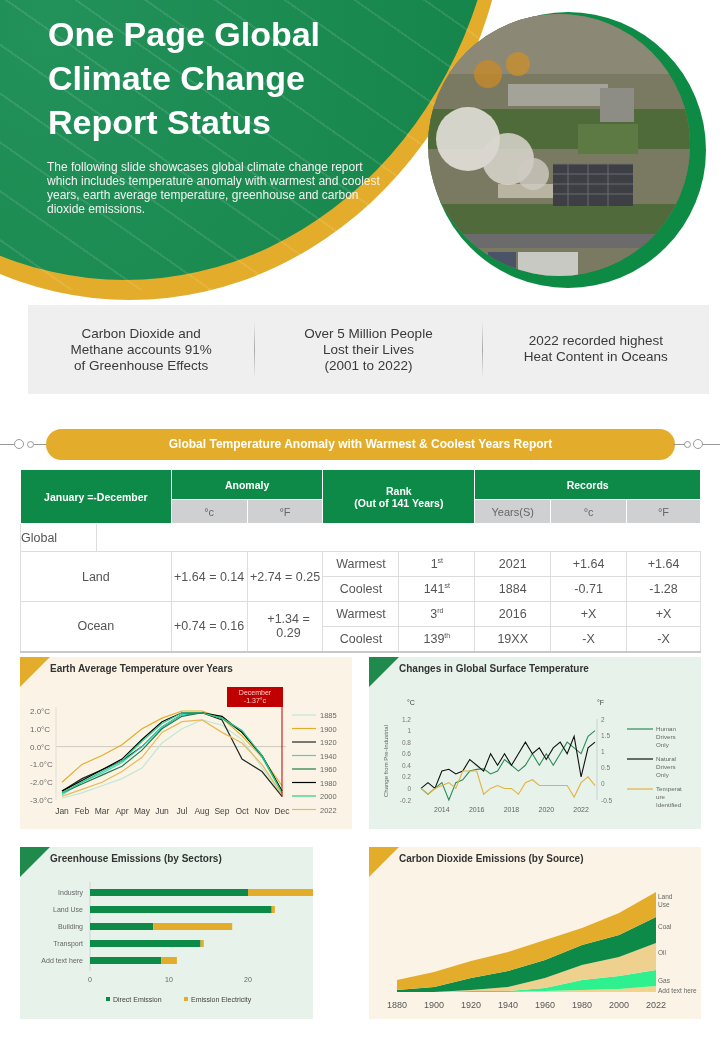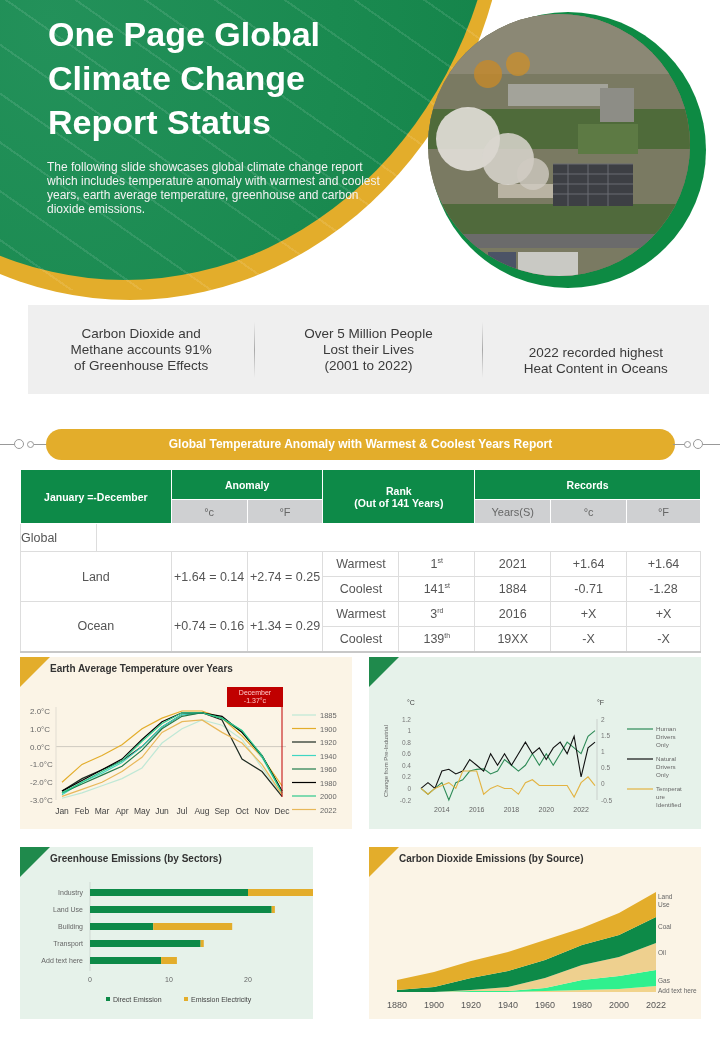--- a/index.html
+++ b/index.html
@@ -100,21 +100,21 @@
     <div>Methane accounts  91%</div>
     <div>of Greenhouse Effects</div>
   </div>
   <div class="stat-sep"></div>
   <div class="stat">
     <div>Over 5 Million People</div>
     <div>Lost  their Lives</div>
     <div>(2001 to 2022)</div>
   </div>
   <div class="stat-sep"></div>
-  <div class="stat" style="align-self:flex-start;padding-top:40px;">
+  <div class="stat" style="align-self:flex-start;padding-top:28px;">
     <div>2022 recorded highest</div>
     <div>Heat Content  in Oceans</div>
   </div>
 </div>
 
 <div class="banner-line" style="left:0;width:14px;"></div>
 <div class="banner-node" style="left:14px;"></div>
 <div class="banner-node sm" style="left:27px;"></div>
 <div class="banner-line" style="left:34px;width:14px;"></div>
 <div class="banner">Global  Temperature Anomaly with Warmest &amp; Coolest Years Report</div>
@@ -171,21 +171,21 @@
     <td>Coolest</td>
     <td><span>141</span><sup>st</sup></td>
     <td>1884</td>
     <td>-0.71</td>
     <td>-1.28</td>
   </tr>
 
   <tr class="r-data">
     <td colspan="2" rowspan="2" class="bottom-cell" style="border-bottom:2px solid #c8c8c8;">Ocean</td>
     <td rowspan="2" style="border-bottom:2px solid #c8c8c8;">+0.74 = 0.16</td>
-    <td rowspan="2" style="border-bottom:2px solid #c8c8c8;">+1.34 = 0.29</td>
+    <td rowspan="2" style="border-bottom:2px solid #c8c8c8;padding-left:7px;">+1.34 = 0.29</td>
     <td>Warmest</td>
     <td><span>3</span><sup>rd</sup></td>
     <td>2016</td>
     <td>+X</td>
     <td>+X</td>
   </tr>
   <tr class="r-data bottom">
     <td>Coolest</td>
     <td><span>139</span><sup>th</sup></td>
     <td>19XX</td>
@@ -286,20 +286,21 @@
       <line x1="258" y1="102" x2="284" y2="102" stroke="#111111" stroke-width="1.2"></line>
       <text x="287" y="104" font-size="6.2" fill="#666" class="svgtxt">Natural</text>
       <text x="287" y="112" font-size="6.2" fill="#666" class="svgtxt">Drivers</text>
       <text x="287" y="120" font-size="6.2" fill="#666" class="svgtxt">Only</text>
       <line x1="258" y1="132" x2="284" y2="132" stroke="#e3b341" stroke-width="1.2"></line>
       <text x="287" y="134" font-size="6.2" fill="#666" class="svgtxt">Temperat</text>
       <text x="287" y="142" font-size="6.2" fill="#666" class="svgtxt">ure</text>
       <text x="287" y="150" font-size="6.2" fill="#666" class="svgtxt">Identified</text>
     </svg>
   <div class="corner" style="border-color:#1f8a4c transparent transparent transparent;"></div>
+  <div class="ptitle">Changes in Global Surface Temperature</div>
 </div>
 
 <div class="panel p3">
   <svg id="chart3" width="332" height="172">
       <line x1="70" y1="35" x2="70" y2="124" stroke="#cfd8d2" stroke-width="1"></line>
       <text x="63" y="48" font-size="7" fill="#666" text-anchor="end" class="svgtxt">Industry</text>
       <rect x="70" y="42" width="158" height="7" fill="#0d8a48"></rect>
       <rect x="228" y="42" width="79" height="7" fill="#e3ad2b"></rect>
       <text x="63" y="65" font-size="7" fill="#666" text-anchor="end" class="svgtxt">Land Use</text>
       <rect x="70" y="59" width="181.70000000000002" height="7" fill="#0d8a48"></rect>

